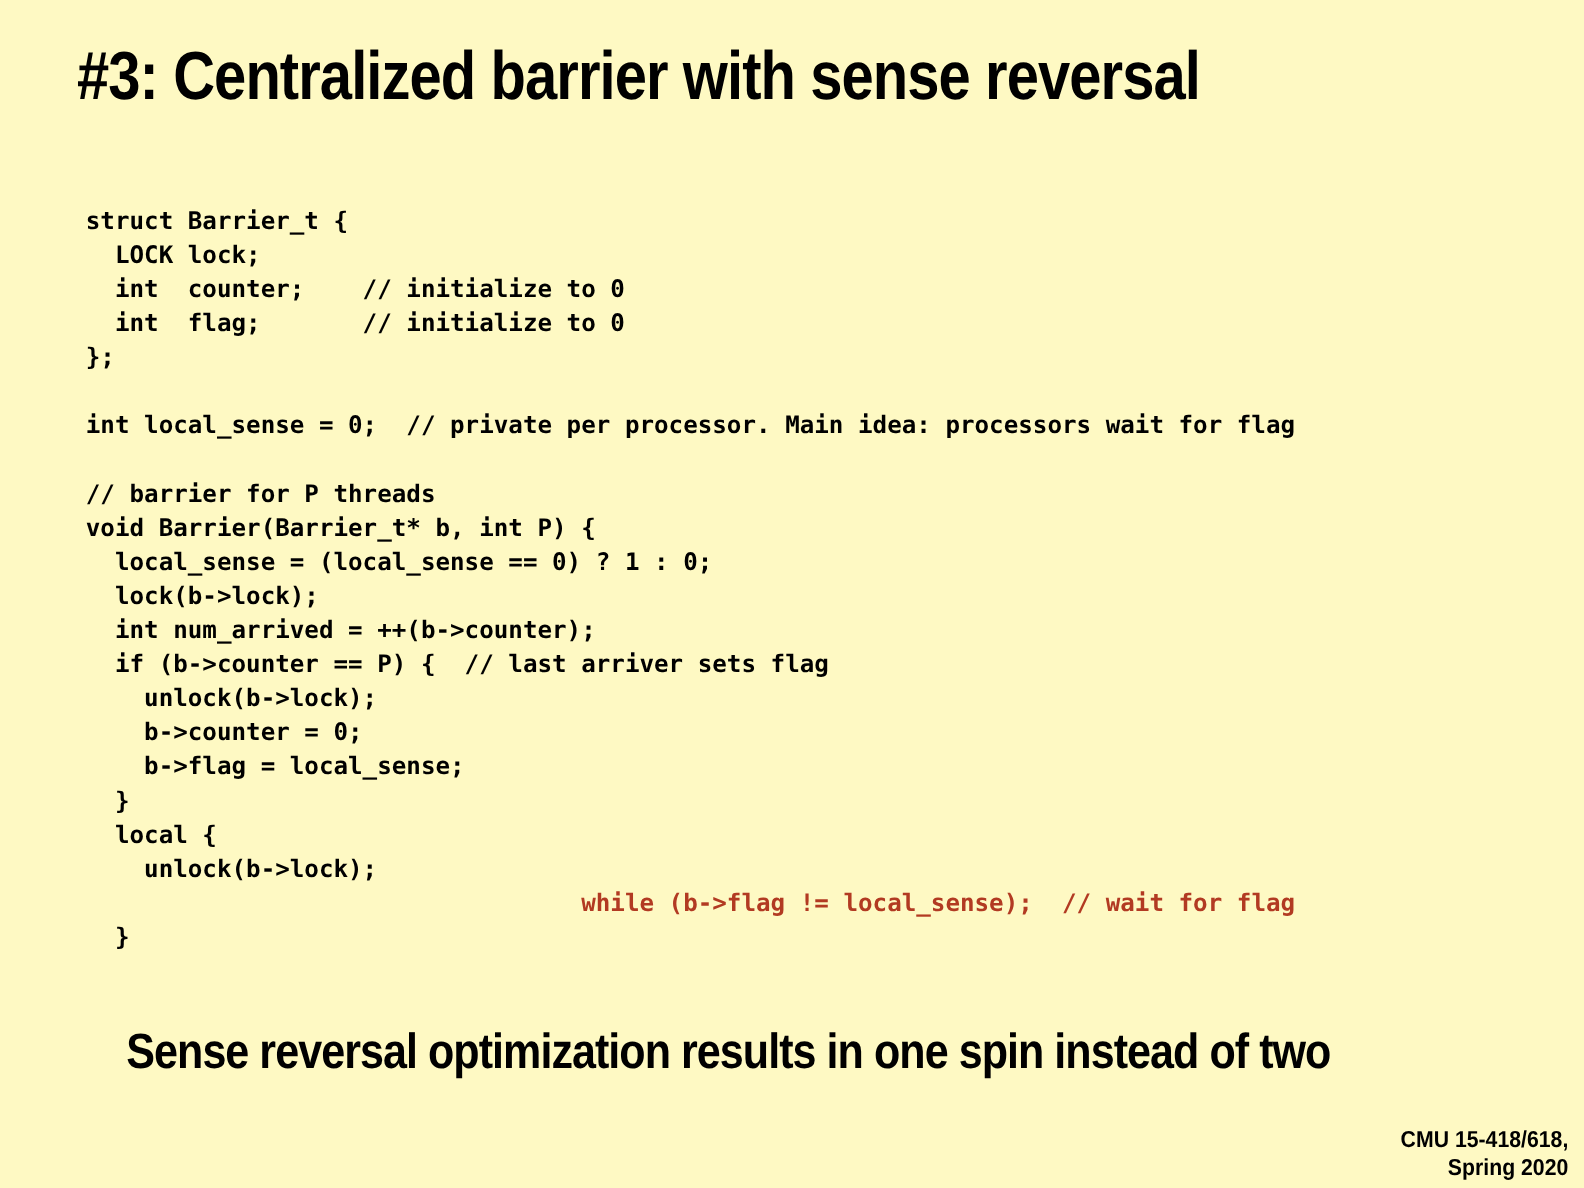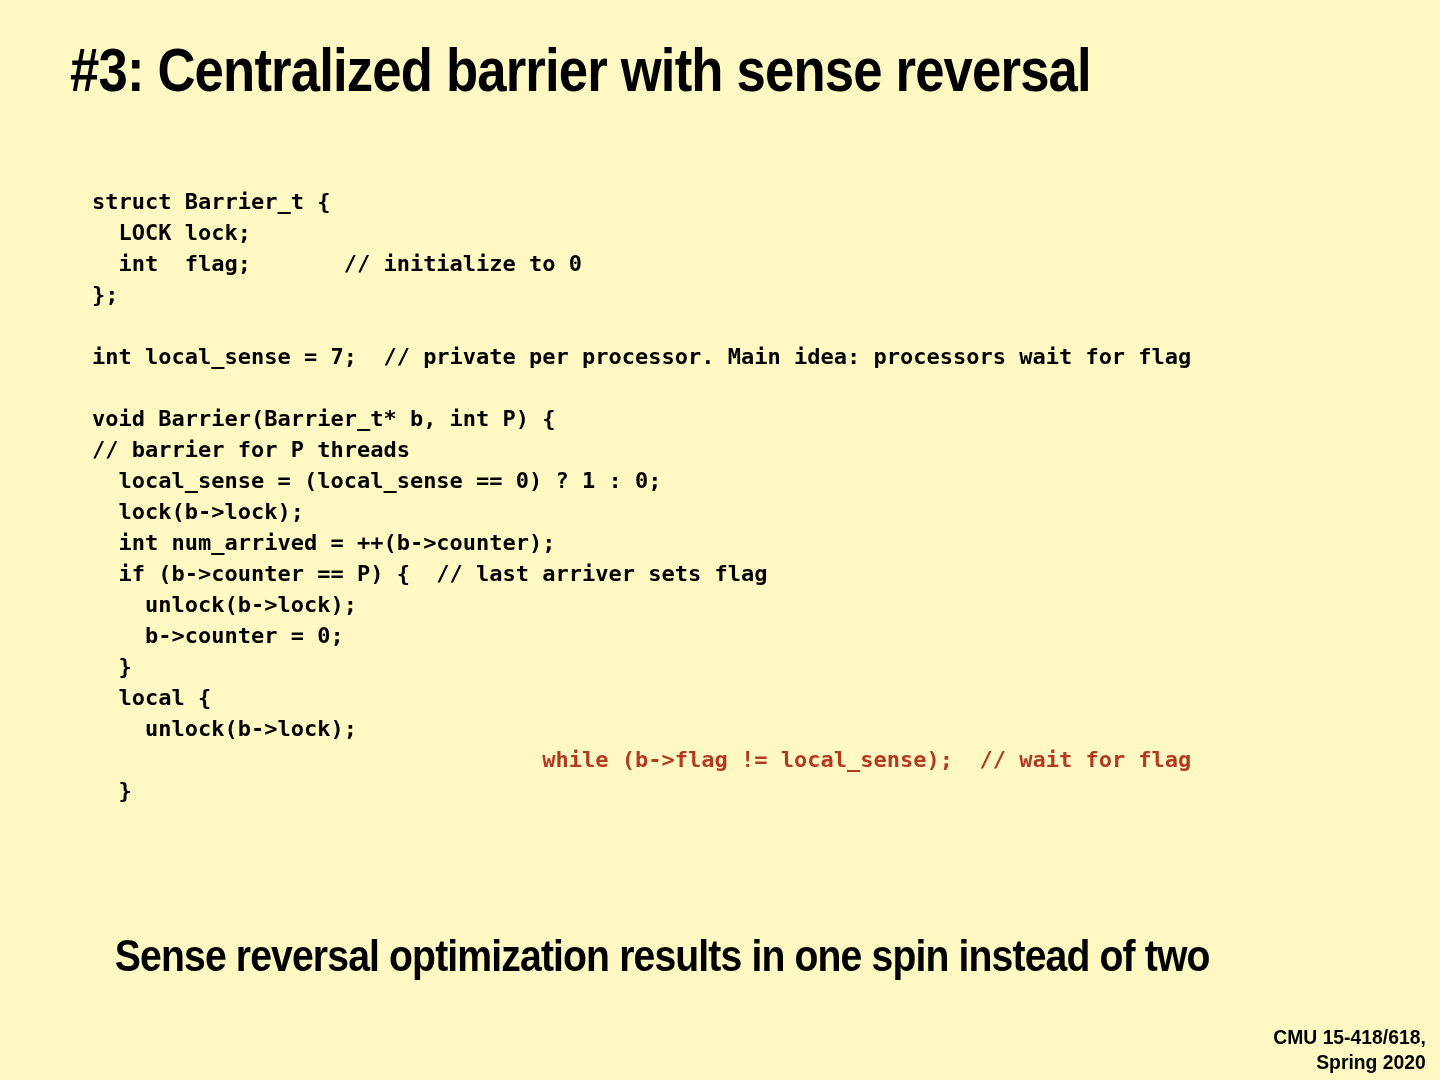--- a/index.html
+++ b/index.html
@@ -30,21 +30,20 @@
   }
   .code-block {
     position: absolute;
     top: 186px;
     left: 78px;
     font-family: "DejaVu Sans Mono", monospace;
     font-weight: 700;
     font-size: 22px;
     line-height: 31px;
     color: #000000;
-    margin-left: 14px;
   }
   .code-line {
     white-space: pre;
     min-height: 31px;
   }
   .code-line.highlight {
     color: var(--highlight, #b23a22);
     text-align: right;
   }
   .statement-row {
@@ -82,33 +81,35 @@
 </head>
 <body style="background: rgb(255, 255, 255);">
 
 <div class="slide">
 
   <h1 class="slide-title">#3: Centralized barrier with sense reversal</h1>
 
   <div class="code-block">
       <div class="code-line">struct Barrier_t {</div>
       <div class="code-line">  LOCK lock;</div>
+      <div class="code-line">  int  counter;    // initialize to 0</div>
       <div class="code-line">  int  flag;       // initialize to 0</div>
       <div class="code-line">};</div>
       <div class="code-line"> </div>
-      <div class="code-line">int local_sense = 7;  // private per processor. Main idea: processors wait for flag</div>
+      <div class="code-line">int local_sense = 0;  // private per processor. Main idea: processors wait for flag</div>
       <div class="code-line"> </div>
+      <div class="code-line">// barrier for P threads</div>
       <div class="code-line">void Barrier(Barrier_t* b, int P) {</div>
-      <div class="code-line">// barrier for P threads</div>
       <div class="code-line">  local_sense = (local_sense == 0) ? 1 : 0;</div>
       <div class="code-line">  lock(b-&gt;lock);</div>
       <div class="code-line">  int num_arrived = ++(b-&gt;counter);</div>
       <div class="code-line">  if (b-&gt;counter == P) {  // last arriver sets flag</div>
       <div class="code-line">    unlock(b-&gt;lock);</div>
       <div class="code-line">    b-&gt;counter = 0;</div>
+      <div class="code-line">    b-&gt;flag = local_sense;</div>
       <div class="code-line">  }</div>
       <div class="code-line">  local {</div>
       <div class="code-line">    unlock(b-&gt;lock);</div>
       <div class="code-line highlight">    while (b-&gt;flag != local_sense);  // wait for flag</div>
       <div class="code-line">  }</div>
     </div>
 
   <div class="statement-row">
     <p class="statement">Sense reversal optimization results in one spin instead of two</p>
   </div>

